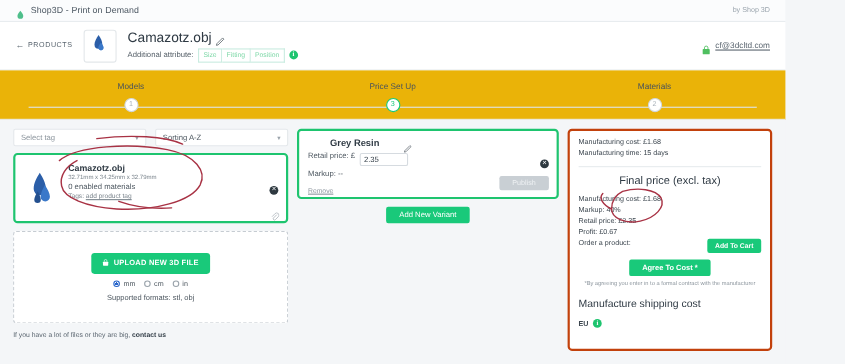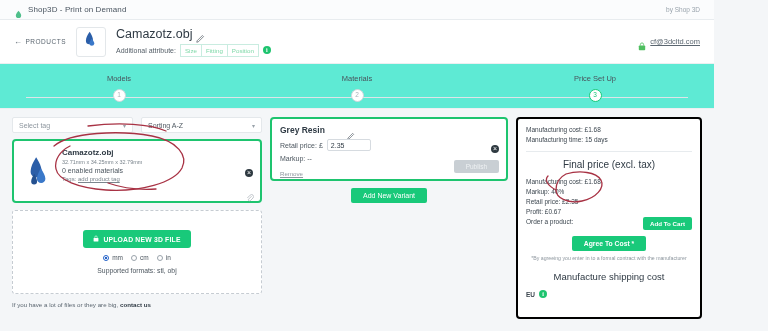--- a/index.html
+++ b/index.html
@@ -54,21 +54,21 @@
     width: 8px; height: 8px; border-radius: 50%; background: #1ec46f;
     color: #fff; font-size: 6px; line-height: 8px; text-align: center;
     font-family: "Liberation Serif", serif; font-weight: bold;
   }
   .header .spacer { flex: 1; }
   .account { display: flex; align-items: center; gap: 4px; }
   .lock-ico { width: 8px; height: 9px; }
   .account-email { font-size: 7.5px; color: #5b6670; text-decoration: underline; }
 
   
-  .stepper { position: relative; height: 45px; background: #5eead4; border-bottom: 1px solid #eceff1; }
+  .stepper { position: relative; height: 45px; background: #eab308; border-bottom: 1px solid #eceff1; }
   .step-line { position: absolute; left: 26px; right: 26px; top: 33px; height: 1px; background: #dfe4e8; }
   .steps { position: absolute; left: 0; right: 0; top: 0; display: flex; }
   .step { flex: 1; display: flex; flex-direction: column; align-items: center; }
   .step-label { font-size: 7.5px; color: #49535c; margin-top: 10px; }
   .step-circle {
     margin-top: 6px; width: 13px; height: 13px; border-radius: 50%;
     background: #fff; border: 1.5px solid #cfd6db; color: #aab3ba;
     font-size: 6.5px; line-height: 10px; text-align: center;
   }
   .step.active .step-circle { border-color: #19c97a; color: #19c97a; }
@@ -126,23 +126,23 @@
   .radio.sel { border-color: #2563c9; background: radial-gradient(circle, #2563c9 0 45%, #fff 50%); }
   .dz-formats { font-size: 6.8px; color: #4c565f; }
   .help-text { margin-top: 7px; font-size: 6.2px; color: #5b6670; }
   .help-text b { color: #2f3a44; }
 
   
   .variant-card {
     border: 2px solid #1ec46f; border-radius: 4px; background: #fff;
     padding: 6px 8px; position: relative; height: 64px;
   }
-  .var-title-row { display: flex; align-items: center; gap: 22px; }
+  .var-title-row { display: flex; align-items: center; gap: 22px; margin-left: 20px; }
   .var-title { font-size: 8.5px; color: #2f3a44; font-weight: bold; }
-  .var-row { display: flex; align-items: center; gap: 4px; margin-top: 4px; }
+  .var-row { display: flex; align-items: flex-start; gap: 4px; margin-top: 4px; }
   .var-label { font-size: 7px; color: #4c565f; }
   .price-input {
     width: 44px; height: 12px; border: 1px solid #d6dbe0; border-radius: 2px;
     background: #fff; font-size: 7px; color: #2f3a44; padding: 0 3px;
     font-family: "Liberation Sans", sans-serif;
   }
   .var-markup { font-size: 7px; color: #4c565f; margin-top: 4px; }
   .var-remove { font-size: 6.2px; color: #8d969e; text-decoration: underline; margin-top: 3px; display: inline-block; }
   .btn-publish {
     position: absolute; right: 7px; bottom: 6px;
@@ -155,40 +155,40 @@
     font-size: 7px; line-height: 8px; text-align: center;
   }
   .add-variant-wrap { display: flex; justify-content: center; margin-top: 7px; }
   .btn-add-variant {
     background: #19c97a; color: #fff; font-size: 7px; border: none;
     padding: 4px 12px; border-radius: 2px;
   }
 
   
   .summary {
-    border: 2px solid #000000; border-radius: 4px; background: #fff;
+    border: 2px solid #c2410c; border-radius: 4px; background: #fff;
     height: 202px; padding: 6px 8px; position: relative; overflow: hidden;
   }
   .sum-line { font-size: 6.5px; color: #3c464f; line-height: 1.55; }
   .sum-div { border-top: 1px solid #e7ebee; margin: 6px 0 7px 0; }
   .final-title { text-align: center; font-size: 10px; color: #2f3a44; margin-bottom: 7px; }
   .breakdown { display: flex; flex-direction: column; gap: 0; }
   .order-row { display: flex; align-items: flex-start; }
   .order-row .sp { flex: 1; }
   .btn-cart {
     background: #19c97a; color: #fff; font-size: 6.2px; font-weight: bold;
     border: none; padding: 3px 7px; border-radius: 2px;
   }
   .agree-wrap { display: flex; justify-content: center; margin-top: 6px; }
   .btn-agree {
     background: #19c97a; color: #fff; font-size: 6.8px; font-weight: bold;
     border: none; padding: 4px 12px; border-radius: 2px;
   }
   .agree-note { text-align: center; font-size: 5.2px; color: #8d969e; margin-top: 4px; }
-  .ship-title { text-align: center; font-size: 9.5px; color: #2f3a44; margin-top: 10px; }
+  .ship-title { text-align: left; font-size: 9.5px; color: #2f3a44; margin-top: 10px; }
   .ship-row { display: flex; align-items: center; gap: 4px; margin-top: 8px; }
   .ship-region { font-size: 6.5px; color: #3c464f; font-weight: bold; }
 
   
   .annot { position: absolute; pointer-events: none; top: 0; left: 0; width: 768px; height: 331px; }
 </style>
 </head>
 <body>
 
 <div class="page">
@@ -250,27 +250,27 @@
     </div>
   </div>
 
   <div class="stepper">
     <div class="step-line"></div>
     <div class="steps">
       <div class="step">
         <span class="step-label">Models</span>
         <span class="step-circle">1</span>
       </div>
+      <div class="step active">
+        <span class="step-label">Price Set Up</span>
+        <span class="step-circle">3</span>
+      </div>
       <div class="step">
         <span class="step-label">Materials</span>
         <span class="step-circle">2</span>
-      </div>
-      <div class="step active">
-        <span class="step-label">Price Set Up</span>
-        <span class="step-circle">3</span>
       </div>
     </div>
   </div>
 
   <div class="body">
 
     <div class="col-left">
       <div class="filters">
         <div class="select">
           <span class="sp">Select tag</span>

